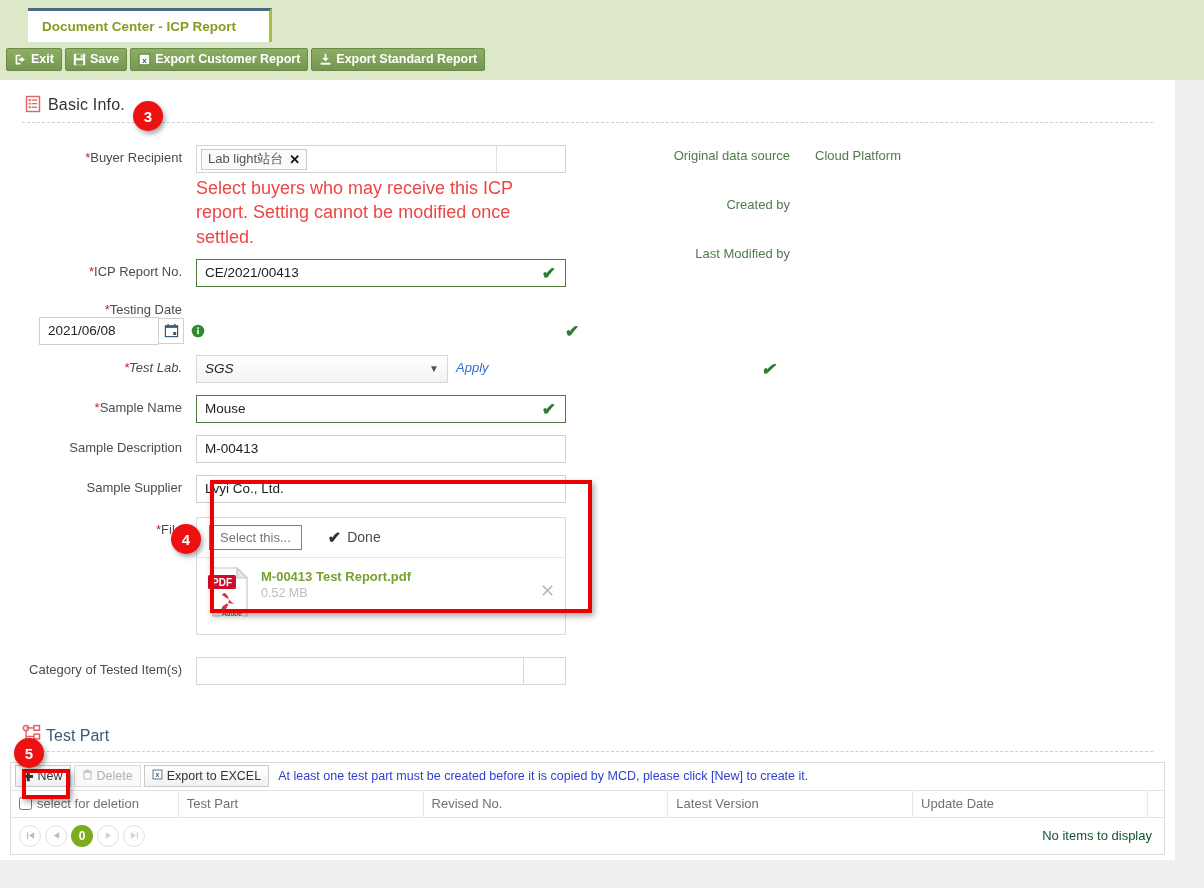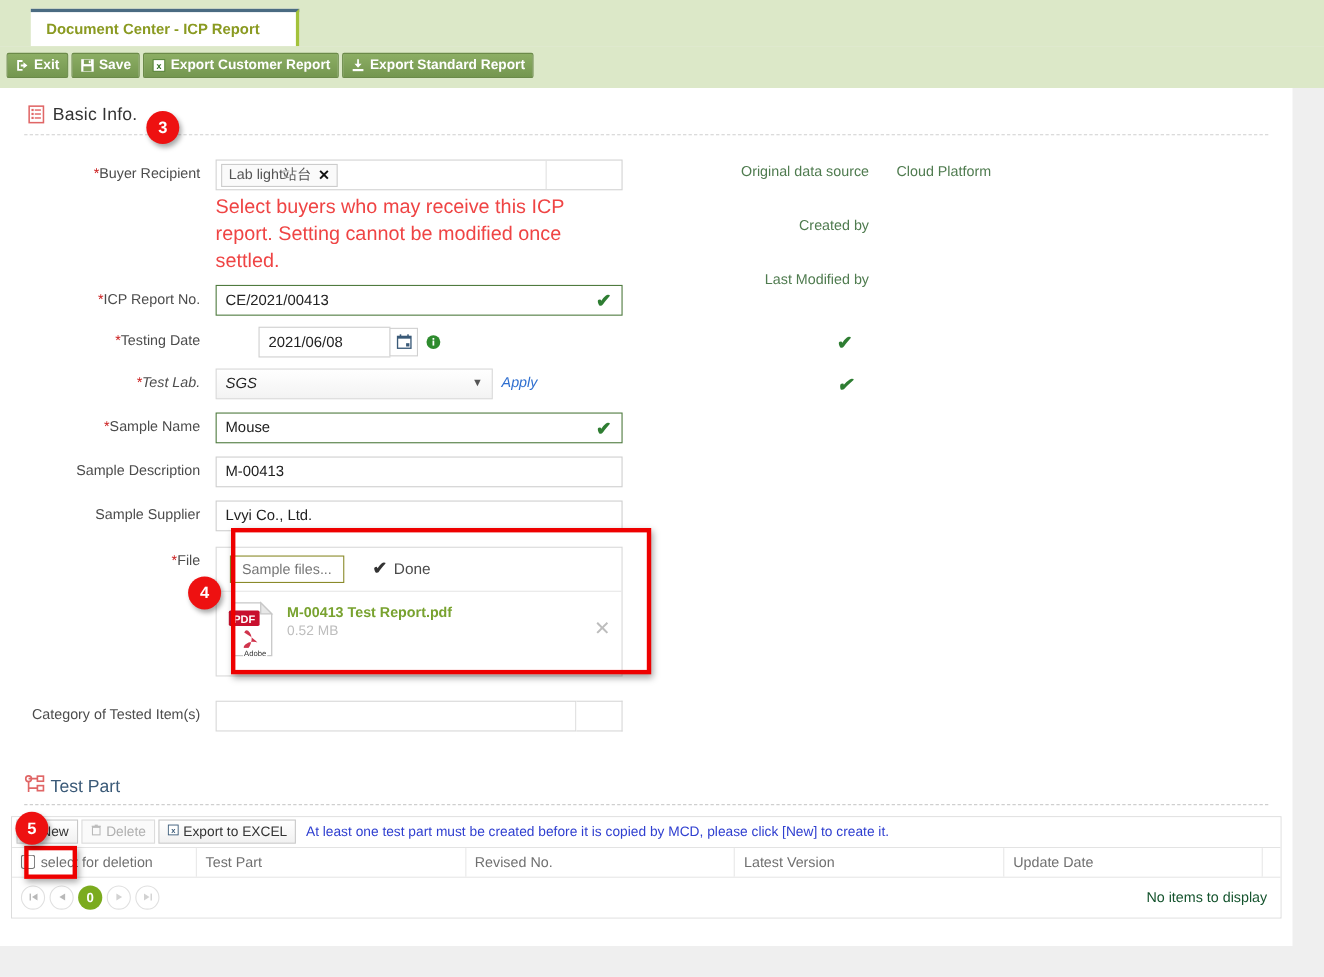--- a/index.html
+++ b/index.html
@@ -356,21 +356,21 @@
           <span class="req">*</span><span>ICP Report No.</span>
         </div>
         <div class="ctl">
           <div class="inp valid">
             <span>CE/2021/00413</span>
           </div>
           <span class="tick inside">✔</span>
         </div>
       </div>
 
-      <div class="row" style="margin-top:10px;">
+      <div class="row" style="margin-top:10px;flex-direction:column;">
         <div class="lbl">
           <span class="req">*</span><span>Testing Date</span>
         </div>
         <div class="ctl datebox">
           <div class="inp short">
             <span>2021/06/08</span>
           </div>
           <span class="calbtn">
             <svg width="15" height="15" viewBox="0 0 16 16">
               <rect x="1.5" y="3" width="13" height="11.5" fill="#fff" stroke="#3a5a78" stroke-width="1.3"></rect>
@@ -435,21 +435,21 @@
         </div>
       </div>
 
       <div class="row" style="margin-top:14px;">
         <div class="lbl">
           <span class="req">*</span><span>File</span>
         </div>
         <div class="ctl">
           <div class="filebox">
             <div class="file-top">
-              <span class="selfiles">Sample files...</span>
+              <span class="selfiles">Select this...</span>
               <span class="done">
                 <span class="chk">✔</span>
                 <span>Done</span>
               </span>
             </div>
             <div class="file-row">
               <span class="pdf-ic">
                 <svg width="46" height="52" viewBox="0 0 46 52">
                   <path d="M6 2 h24 l10 10 v38 h-34 z" fill="#ffffff" stroke="#c8c8c8" stroke-width="1.2"></path>
                   <path d="M30 2 l10 10 h-10 z" fill="#e8e8e8" stroke="#c8c8c8" stroke-width="1.2"></path>

